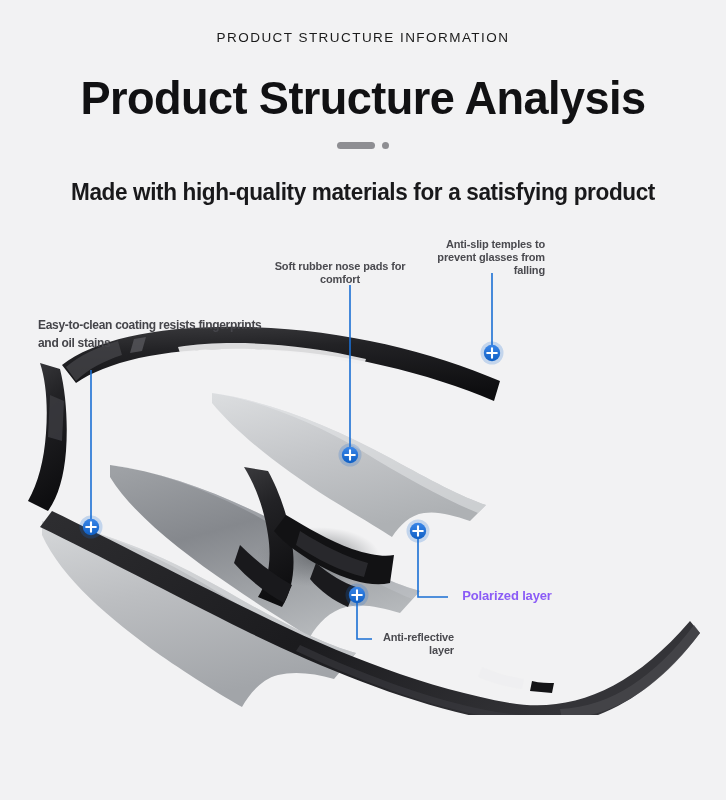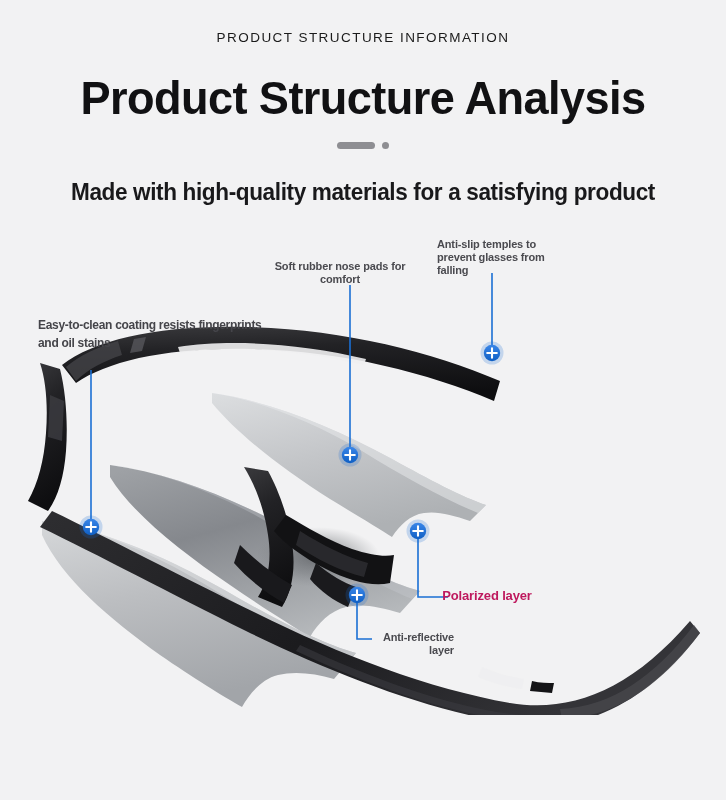--- a/index.html
+++ b/index.html
@@ -76,24 +76,25 @@
   }
   .callout.big {
     font-size:12px;
     line-height:18px;
     color:#45454a;
     letter-spacing:-0.3px;
   }
   .callout.mid {
     font-size:13px;
     line-height:15.5px;
-    color:#be185d;
+    color:#8b5cf6;
+    margin-left:20px;
   }
   .c-nose   { left:272px; top:260px; width:136px; text-align:center; }
-  .c-temple { left:437px; top:238px; width:108px; text-align:left; }
+  .c-temple { left:437px; top:238px; width:108px; text-align:right; }
   .c-coat   { left:38px;  top:316px; width:240px; text-align:left; }
   .c-pol    { left:442px; top:588px; width:90px;  text-align:center; }
   .c-anti   { left:362px; top:631px; width:92px;  text-align:right; }
 
   
 </style>
 </head>
 <body>
 
 <div id="page">

